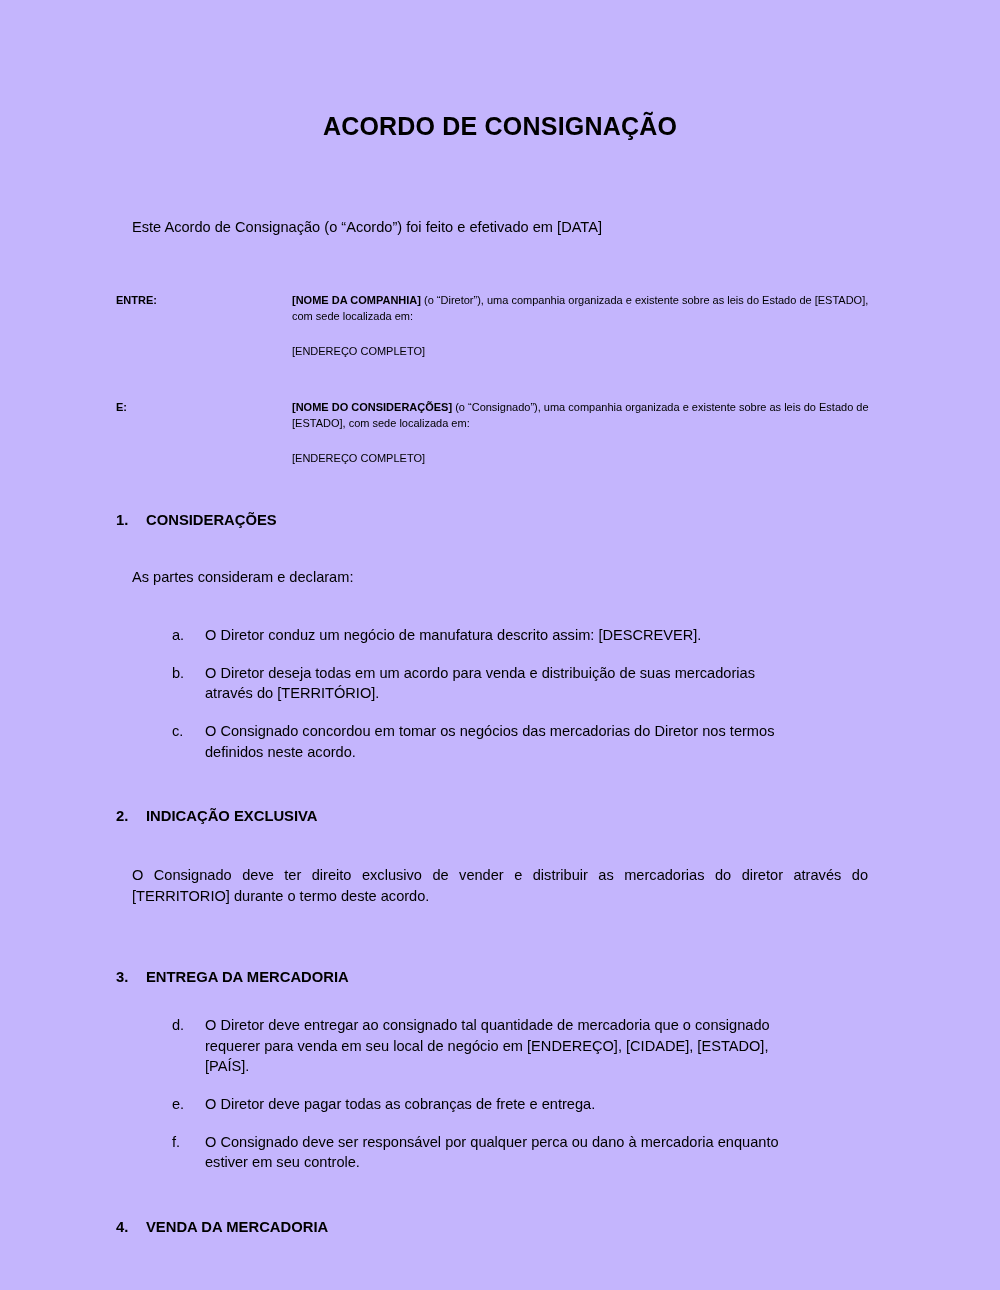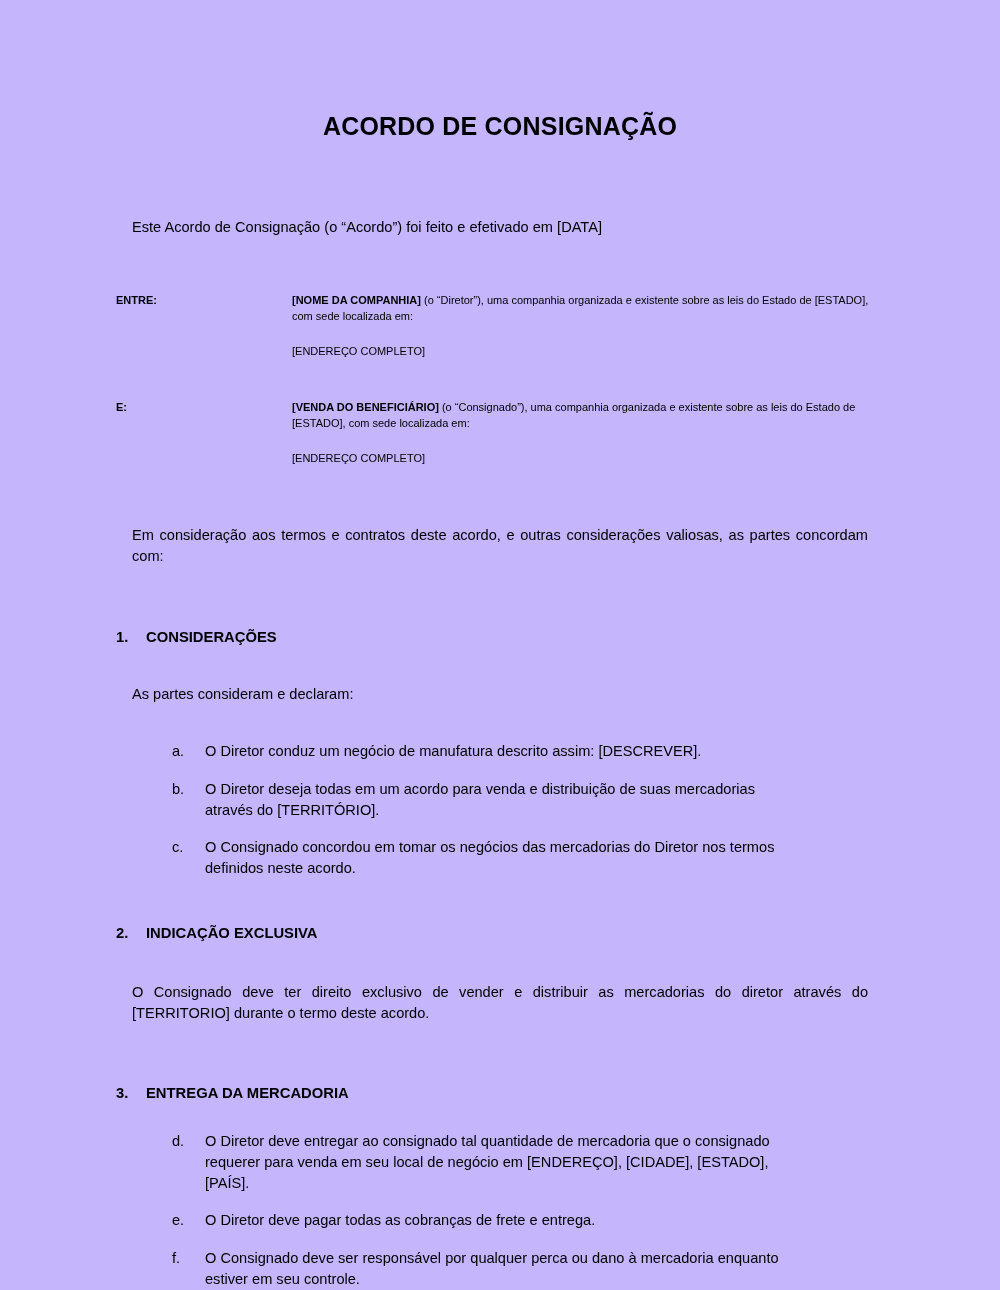--- a/index.html
+++ b/index.html
@@ -159,26 +159,25 @@
       <div class="party-label">ENTRE:</div>
       <div class="party-body">
         <p class="party-desc"><span class="party-name">[NOME DA COMPANHIA]</span><span> (o “Diretor”), uma companhia organizada e existente sobre as leis do Estado de [ESTADO], com sede localizada em:</span></p>
         <p class="party-address">[ENDEREÇO COMPLETO]</p>
       </div>
     </div>
 
     <div class="party-block second">
       <div class="party-label">E:</div>
       <div class="party-body">
-        <p class="party-desc"><span class="party-name">[VENDA DO BENEFICIÁRIO]</span><span> (o “Consignado”), uma companhia organizada e existente sobre as leis do Estado de [ESTADO], com sede localizada em:</span></p>
+        <p class="party-desc"><span class="party-name">[NOME DO CONSIDERAÇÕES]</span><span> (o “Consignado”), uma companhia organizada e existente sobre as leis do Estado de [ESTADO], com sede localizada em:</span></p>
         <p class="party-address">[ENDEREÇO COMPLETO]</p>
       </div>
     </div>
 
-    <p class="para justify consideration">Em consideração aos termos e contratos deste acordo, e outras considerações valiosas, as partes concordam com:</p>
 
     <div class="section-heading">
       <span class="section-num">1.</span>
       <span class="section-title-text">CONSIDERAÇÕES</span>
     </div>
 
     <p class="para section-lead">As partes consideram e declaram:</p>
 
     <ul class="letter-list after-lead">
       <li class="letter-item">

